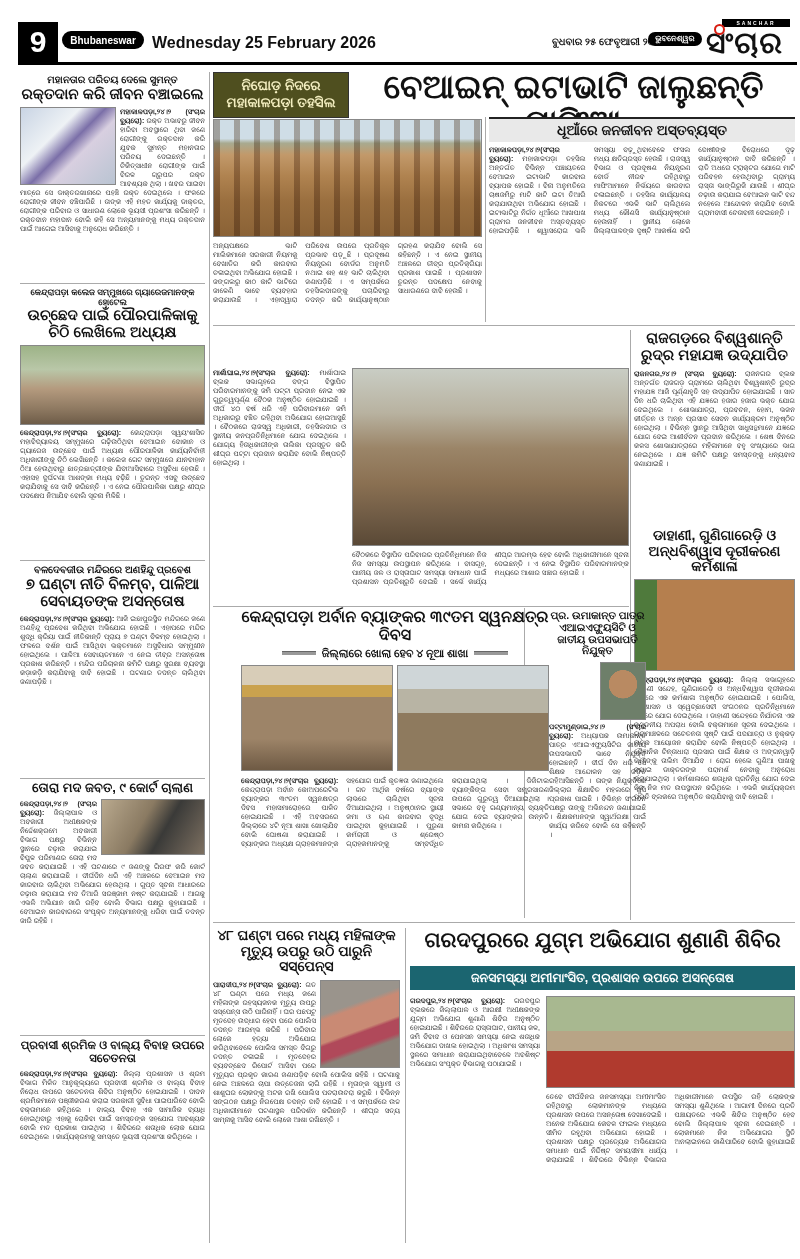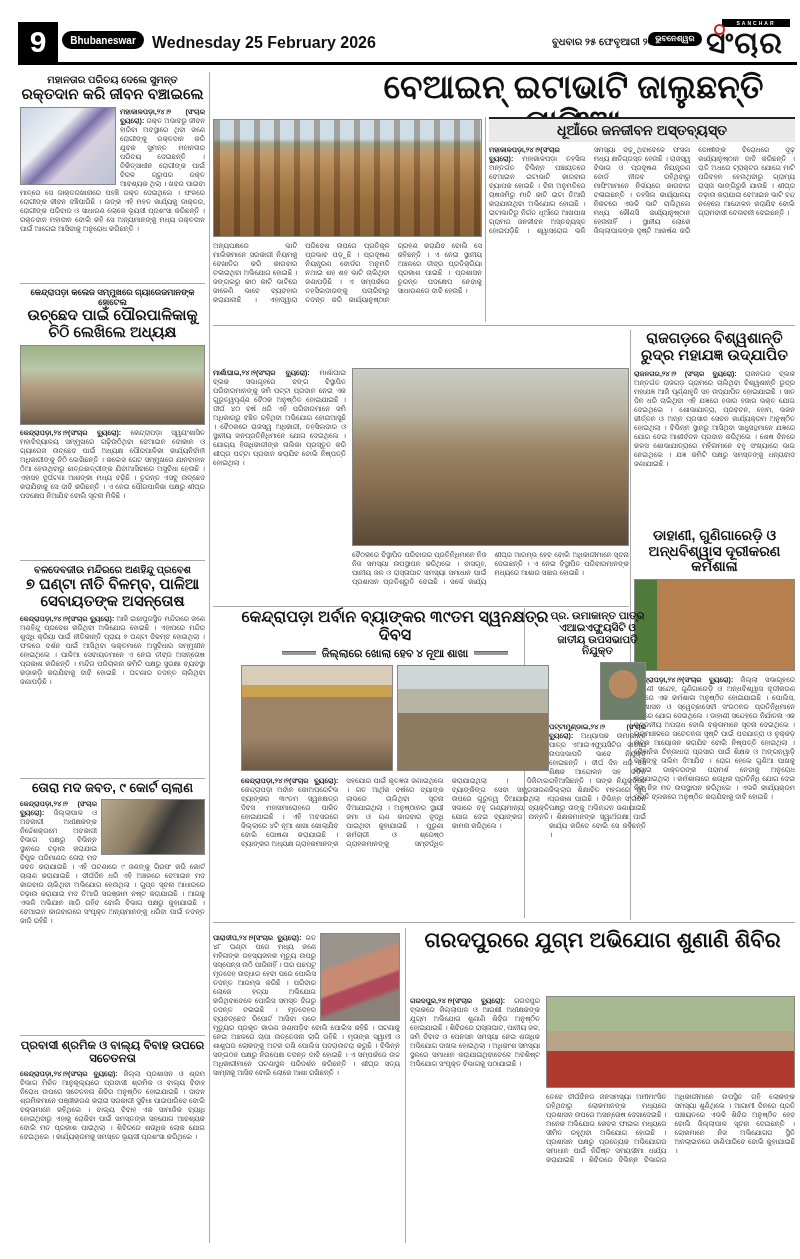--- a/index.html
+++ b/index.html
@@ -112,20 +112,23 @@
   </div>
 
   <div class="abs" style="left:20px;top:1039px;width:185px;">
     <div class="hl hl11">ପ୍ରବାସୀ ଶ୍ରମିକ ଓ ବାଲ୍ୟ ବିବାହ ଉପରେ ସଚେତନତା</div>
     <div class="body" style="height:182px;margin-top:4px;">
       <b>କେନ୍ଦ୍ରାପଡ଼ା,୨୪।୨(ସଂଚାର ବ୍ୟୁରୋ):</b>
       <span>ଜିଲ୍ଲା ପ୍ରଶାସନ ଓ ଶ୍ରମ ବିଭାଗ ମିଳିତ ଆନୁକୂଲ୍ୟରେ ପ୍ରବାସୀ ଶ୍ରମିକ ଓ ବାଲ୍ୟ ବିବାହ ନିରୋଧ ଉପରେ ସଚେତନତା ଶିବିର ଅନୁଷ୍ଠିତ ହୋଇଯାଇଛି । ଦାଦନ ଶ୍ରମିକମାନେ ପଞ୍ଜୀକରଣ କରାଇ ସରକାରୀ ସୁବିଧା ପାଇପାରିବେ ବୋଲି ବକ୍ତାମାନେ କହିଥିଲେ । ବାଲ୍ୟ ବିବାହ ଏକ ସାମାଜିକ ବ୍ୟାଧି ହୋଇଥିବାରୁ ଏହାକୁ ରୋକିବା ପାଇଁ ସମସ୍ତଙ୍କ ସହଯୋଗ ଆବଶ୍ୟକ ବୋଲି ମତ ପ୍ରକାଶ ପାଇଥିଲା । ଶିବିରରେ ଶତାଧିକ ଲୋକ ଯୋଗ ଦେଇଥିଲେ । କାର୍ଯ୍ୟକ୍ରମକୁ ସମସ୍ତେ ଭୂୟସୀ ପ୍ରଶଂସା କରିଥିଲେ ।</span>
     </div>
   </div>
 
+  <div class="abs olivebox" style="left:213px;top:72px;width:134px;height:44px;">
+    <span>ନିଘୋଡ଼ ନିଦରେ ମହାକାଳପଡ଼ା ତହସିଲ</span>
+  </div>
   <div class="abs hl hl33" style="left:352px;top:70px;width:443px;">ବେଆଇନ୍ ଇଟାଭାଟି ଜାଲୁଛନ୍ତି ମାଫିଆ</div>
   <div class="abs photo" style="left:213px;top:119px;width:269px;height:118px;background:linear-gradient(180deg,#cfdde6 0%,#cfdde6 16%,#a8aa90 20%,#c2996a 30%,#b08350 48%,#9a6f3f 70%,#8a6236 100%),repeating-linear-gradient(90deg,rgba(90,55,25,0.35) 0 6px,rgba(0,0,0,0) 6px 20px);background-blend-mode:multiply;"></div>
   <div class="abs graybox" style="left:489px;top:117px;width:306px;height:23px;">
     <span>ଧୂଆଁରେ ଜନଜୀବନ ଅସ୍ତବ୍ୟସ୍ତ</span>
   </div>
   <div class="abs body cols3" style="left:489px;top:145px;width:306px;height:177px;">
     <b>ମହାକାଳପଡ଼ା,୨୪।୨(ସଂଚାର ବ୍ୟୁରୋ):</b>
     <span>ମହାକାଳପଡ଼ା ତହସିଲ ଅନ୍ତର୍ଗତ ବିଭିନ୍ନ ପଞ୍ଚାୟତରେ ବେଆଇନ ଇଟାଭାଟି କାରବାର ବ୍ୟାପକ ହୋଇଛି । ବିନା ଅନୁମତିରେ ଚାଷଜମିରୁ ମାଟି କାଟି ଇଟା ତିଆରି କରାଯାଉଥିବା ଅଭିଯୋଗ ହୋଇଛି । ଇଟାଭାଟିରୁ ନିର୍ଗତ ଧୂଆଁରେ ଆଖପାଖ ଗ୍ରାମର ଜନଜୀବନ ଅସ୍ତବ୍ୟସ୍ତ ହୋଇପଡ଼ିଛି । ଶ୍ୱାସରୋଗ ଭଳି ସମସ୍ୟା ବଢ଼ୁଥିବାବେଳେ ଫସଲ ମଧ୍ୟ କ୍ଷତିଗ୍ରସ୍ତ ହେଉଛି । ରାଜସ୍ୱ ବିଭାଗ ଓ ପ୍ରଦୂଷଣ ନିୟନ୍ତ୍ରଣ ବୋର୍ଡ ନୀରବ ରହିଥିବାରୁ ମାଫିଆମାନେ ନିର୍ଭୟରେ କାରବାର ଚଳାଇଛନ୍ତି । ତହସିଲ କାର୍ଯ୍ୟାଳୟ ନିକଟରେ ଏଭଳି ଭାଟି ଚାଲିଥିଲେ ମଧ୍ୟ କୌଣସି କାର୍ଯ୍ୟାନୁଷ୍ଠାନ ହେଉନାହିଁ । ସ୍ଥାନୀୟ ଲୋକେ ଜିଲ୍ଲାପାଳଙ୍କ ଦୃଷ୍ଟି ଆକର୍ଷଣ କରି ଦୋଷୀଙ୍କ ବିରୋଧରେ ଦୃଢ଼ କାର୍ଯ୍ୟାନୁଷ୍ଠାନ ଦାବି କରିଛନ୍ତି । ରାତି ଅଧରେ ଟ୍ରାକ୍ଟର ଯୋଗେ ମାଟି ପରିବହନ ହେଉଥିବାରୁ ଗ୍ରାମ୍ୟ ରାସ୍ତା ଭାଙ୍ଗିରୁଜି ଯାଉଛି । ଶୀଘ୍ର ଚଢ଼ାଉ କରାଯାଇ ବେଆଇନ ଭାଟି ବନ୍ଦ ନହେଲେ ଆନ୍ଦୋଳନ କରାଯିବ ବୋଲି ଗ୍ରାମବାସୀ ଚେତାବନୀ ଦେଇଛନ୍ତି ।</span>
   </div>
   <div class="abs body cols3" style="left:213px;top:241px;width:269px;height:81px;">
@@ -176,28 +179,32 @@
   <div class="abs" style="left:513px;top:610px;width:97px;margin-left:36px;">
     <div class="hl" style="font-size:10.5px;">ପ୍ର. ଉମାକାନ୍ତ ପାତ୍ର ଏଆଇଏଫ୍ୟୁସିଟି ଓ ଜାତୀୟ ଉପସଭାପତି ନିଯୁକ୍ତ</div>
     <div class="body" style="height:252px;margin-top:5px;">
       <span class="photo fr" style="width:46px;height:58px;background:radial-gradient(circle at 50% 38%,#b98a62 0 34%,#6e7f6a 35% 100%);"></span>
       <b>ପଟ୍ଟାମୁଣ୍ଡାଇ,୨୪।୨ (ସଂଚାର ବ୍ୟୁରୋ):</b>
       <span>ଅଧ୍ୟାପକ ଉମାକାନ୍ତ ପାତ୍ର ଏଆଇଏଫ୍ୟୁସିଟିର ଜାତୀୟ ଉପସଭାପତି ଭାବେ ନିଯୁକ୍ତ ହୋଇଛନ୍ତି । ଦୀର୍ଘ ଦିନ ଧରି ସେ ଶିକ୍ଷକ ଆନ୍ଦୋଳନ ସହ ଜଡ଼ିତ ରହିଆସିଛନ୍ତି । ତାଙ୍କ ନିଯୁକ୍ତିରେ ଜିଲ୍ଲାର ଶିକ୍ଷାବିତ ମହଲରେ ଖୁସି ପ୍ରକାଶ ପାଇଛି । ବିଭିନ୍ନ ସଂଗଠନ ପକ୍ଷରୁ ତାଙ୍କୁ ଅଭିନନ୍ଦନ ଜଣାଯାଇଛି । ଶିକ୍ଷକମାନଙ୍କ ସ୍ୱାର୍ଥରକ୍ଷା ପାଇଁ କାର୍ଯ୍ୟ କରିବେ ବୋଲି ସେ କହିଛନ୍ତି ।</span>
     </div>
   </div>
 
   <div class="abs" style="left:213px;top:928px;width:187px;">
+    <div class="hl hl14">୪୮ ଘଣ୍ଟା ପରେ ମଧ୍ୟ ମହିଳାଙ୍କ ମୃତ୍ୟୁ ଉପରୁ ଉଠି ପାରୁନି ସସ୍‌ପେନ୍ସ</div>
     <div class="body" style="height:262px;margin-top:5px;">
       <span class="photo fr" style="width:80px;height:88px;background:linear-gradient(160deg,#9a948c 0 30%,#c98a74 35% 55%,#b0495a 58% 70%,#8a8278 75% 100%);"></span>
       <b>ପାରାଦୀପ,୨୪।୨(ସଂଚାର ବ୍ୟୁରୋ):</b>
       <span>ଗତ ୪୮ ଘଣ୍ଟା ପରେ ମଧ୍ୟ ଜଣେ ମହିଳାଙ୍କ ରହସ୍ୟଜନକ ମୃତ୍ୟୁ ଉପରୁ ସସ୍‌ପେନ୍ସ ଉଠି ପାରିନାହିଁ । ଘର ପଛପଟୁ ମୃତଦେହ ଉଦ୍ଧାର ହେବା ପରେ ପୋଲିସ ତଦନ୍ତ ଆରମ୍ଭ କରିଛି । ପରିବାର ଲୋକେ ହତ୍ୟା ଅଭିଯୋଗ କରିଥିବାବେଳେ ପୋଲିସ ସମସ୍ତ ଦିଗରୁ ତଦନ୍ତ ଚଳାଇଛି । ମୃତଦେହର ବ୍ୟବଚ୍ଛେଦ ରିପୋର୍ଟ ଆସିବା ପରେ ମୃତ୍ୟୁର ପ୍ରକୃତ କାରଣ ଜଣାପଡ଼ିବ ବୋଲି ପୋଲିସ କହିଛି । ଘଟଣାକୁ ନେଇ ଅଞ୍ଚଳରେ ଚାପା ଉତ୍ତେଜନା ଲାଗି ରହିଛି । ମୃତାଙ୍କ ସ୍ୱାମୀ ଓ ଶାଶୁଘର ଲୋକଙ୍କୁ ଅଟକ ରଖି ପୋଲିସ ପଚରାଉଚରା କରୁଛି । ବିଭିନ୍ନ ସଙ୍ଗଠନ ପକ୍ଷରୁ ନିରପେକ୍ଷ ତଦନ୍ତ ଦାବି ହୋଇଛି । ଏ ସମ୍ପର୍କରେ ଉଚ୍ଚ ଅଧିକାରୀମାନେ ଘଟଣାସ୍ଥଳ ପରିଦର୍ଶନ କରିଛନ୍ତି । ଶୀଘ୍ର ସତ୍ୟ ସାମ୍ନାକୁ ଆସିବ ବୋଲି ଲୋକେ ଆଶା ରଖିଛନ୍ତି ।</span>
     </div>
   </div>
 
   <div class="abs hl hl21" style="left:410px;top:928px;width:385px;">ଗରଦପୁରରେ ଯୁଗ୍ମ ଅଭିଯୋଗ ଶୁଣାଣି ଶିବିର</div>
+  <div class="abs tealbar" style="left:410px;top:966px;width:385px;height:24px;">
+    <span>ଜନସମସ୍ୟା ଅମୀମାଂସିତ, ପ୍ରଶାସନ ଉପରେ ଅସନ୍ତୋଷ</span>
+  </div>
   <div class="abs body" style="left:410px;top:996px;width:130px;height:247px;">
     <b>ଗରଦପୁର,୨୪।୨(ସଂଚାର ବ୍ୟୁରୋ):</b>
     <span>ଗରଦପୁର ବ୍ଲକରେ ଜିଲ୍ଲାପାଳ ଓ ଆରକ୍ଷୀ ଅଧୀକ୍ଷକଙ୍କ ଯୁଗ୍ମ ଅଭିଯୋଗ ଶୁଣାଣି ଶିବିର ଅନୁଷ୍ଠିତ ହୋଇଯାଇଛି । ଶିବିରରେ ରାସ୍ତାଘାଟ, ପାନୀୟ ଜଳ, ଜମି ବିବାଦ ଓ ପେନସନ ସମସ୍ୟା ନେଇ ଶତାଧିକ ଅଭିଯୋଗ ଦାଖଲ ହୋଇଥିଲା । ଅଧିକାଂଶ ସମସ୍ୟା ସ୍ଥଳରେ ସମାଧାନ କରାଯାଇଥିବାବେଳେ ଅବଶିଷ୍ଟ ଅଭିଯୋଗ ସଂପୃକ୍ତ ବିଭାଗକୁ ପଠାଯାଇଛି ।</span>
   </div>
   <div class="abs photo" style="left:546px;top:996px;width:249px;height:92px;background:linear-gradient(180deg,#a8b890 0 38%,#b8a486 38% 60%,#b03a2e 60% 100%),linear-gradient(90deg,rgba(0,0,0,0) 0 62%,rgba(220,60,40,0.55) 62% 92%,rgba(0,0,0,0) 92%);"></div>
   <div class="abs body cols2" style="left:546px;top:1092px;width:249px;height:151px;">
     <span>ତେବେ ଦୀର୍ଘଦିନର ଜନସମସ୍ୟା ଅମୀମାଂସିତ ରହିଥିବାରୁ ଲୋକମାନଙ୍କ ମଧ୍ୟରେ ପ୍ରଶାସନ ଉପରେ ଅସନ୍ତୋଷ ଦେଖାଦେଇଛି । ଅନେକ ଅଭିଯୋଗ କେବଳ ଫାଇଲ ମଧ୍ୟରେ ସୀମିତ ରହୁଥିବା ଅଭିଯୋଗ ହୋଇଛି । ପ୍ରଶାସନ ପକ୍ଷରୁ ପ୍ରତ୍ୟେକ ଅଭିଯୋଗର ସମାଧାନ ପାଇଁ ନିର୍ଦ୍ଦିଷ୍ଟ ସମୟସୀମା ଧାର୍ଯ୍ୟ କରାଯାଇଛି । ଶିବିରରେ ବିଭିନ୍ନ ବିଭାଗର ଅଧିକାରୀମାନେ ଉପସ୍ଥିତ ରହି ଲୋକଙ୍କ ସମସ୍ୟା ଶୁଣିଥିଲେ । ଆଗାମୀ ଦିନରେ ପ୍ରତି ପଞ୍ଚାୟତରେ ଏଭଳି ଶିବିର ଅନୁଷ୍ଠିତ ହେବ ବୋଲି ଜିଲ୍ଲାପାଳ ସୂଚନା ଦେଇଛନ୍ତି । ଲୋକମାନେ ନିଜ ଅଭିଯୋଗର ସ୍ଥିତି ଅନଲାଇନରେ ଜାଣିପାରିବେ ବୋଲି କୁହାଯାଇଛି ।</span>
   </div>
 
 </div>

